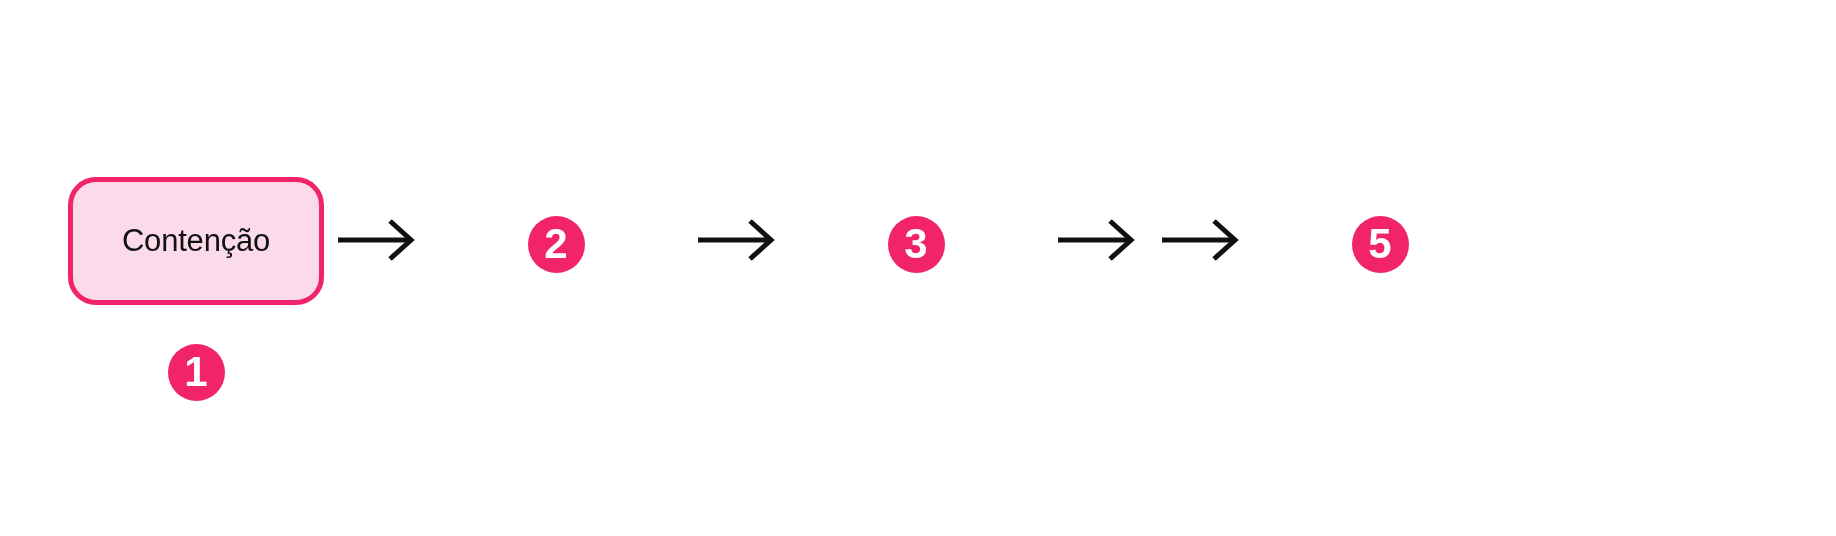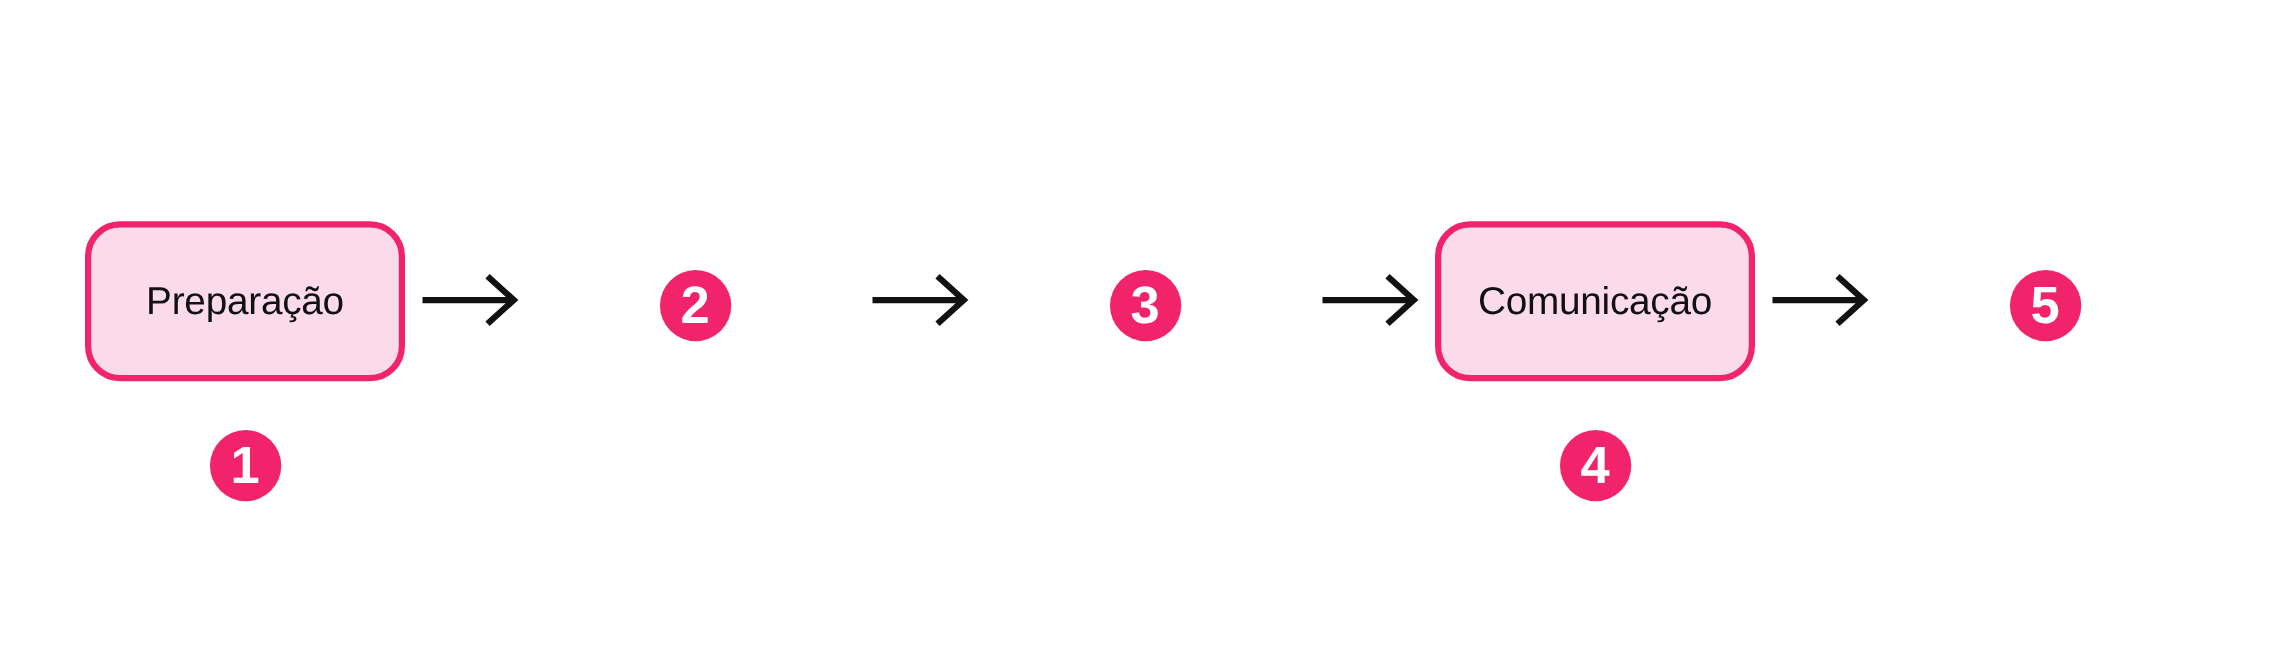--- a/index.html
+++ b/index.html
@@ -84,21 +84,21 @@
     display: block;
   }
 </style>
 </head>
 <body>
 
 <div class="diagram">
   <div class="flow-row" id="flow-row">
   <div class="step-col">
     <div class="step-box">
-      <span class="step-label">Preparação</span>
+      <span class="step-label">Contenção</span>
     </div>
     <div class="step-badge">
       <span class="step-number">1</span>
     </div>
   </div>
 
   <div class="arrow-col">
     <svg class="arrow-svg" width="80" height="44" viewBox="0 0 80 44" aria-hidden="true">
       <path d="M2 22 H73" stroke="currentColor" stroke-width="5" fill="none"></path>
       <path d="M54 3 L75 22 L54 41" stroke="currentColor" stroke-width="5" fill="none" stroke-linejoin="miter"></path>
@@ -124,28 +124,20 @@
     </div>
   </div>
 
   <div class="arrow-col">
     <svg class="arrow-svg" width="80" height="44" viewBox="0 0 80 44" aria-hidden="true">
       <path d="M2 22 H73" stroke="currentColor" stroke-width="5" fill="none"></path>
       <path d="M54 3 L75 22 L54 41" stroke="currentColor" stroke-width="5" fill="none" stroke-linejoin="miter"></path>
     </svg>
   </div>
 
-  <div class="step-col">
-    <div class="step-box">
-      <span class="step-label">Comunicação</span>
-    </div>
-    <div class="step-badge">
-      <span class="step-number">4</span>
-    </div>
-  </div>
 
   <div class="arrow-col">
     <svg class="arrow-svg" width="80" height="44" viewBox="0 0 80 44" aria-hidden="true">
       <path d="M2 22 H73" stroke="currentColor" stroke-width="5" fill="none"></path>
       <path d="M54 3 L75 22 L54 41" stroke="currentColor" stroke-width="5" fill="none" stroke-linejoin="miter"></path>
     </svg>
   </div>
 
   <div class="step-col">
     <div class="step-badge">

